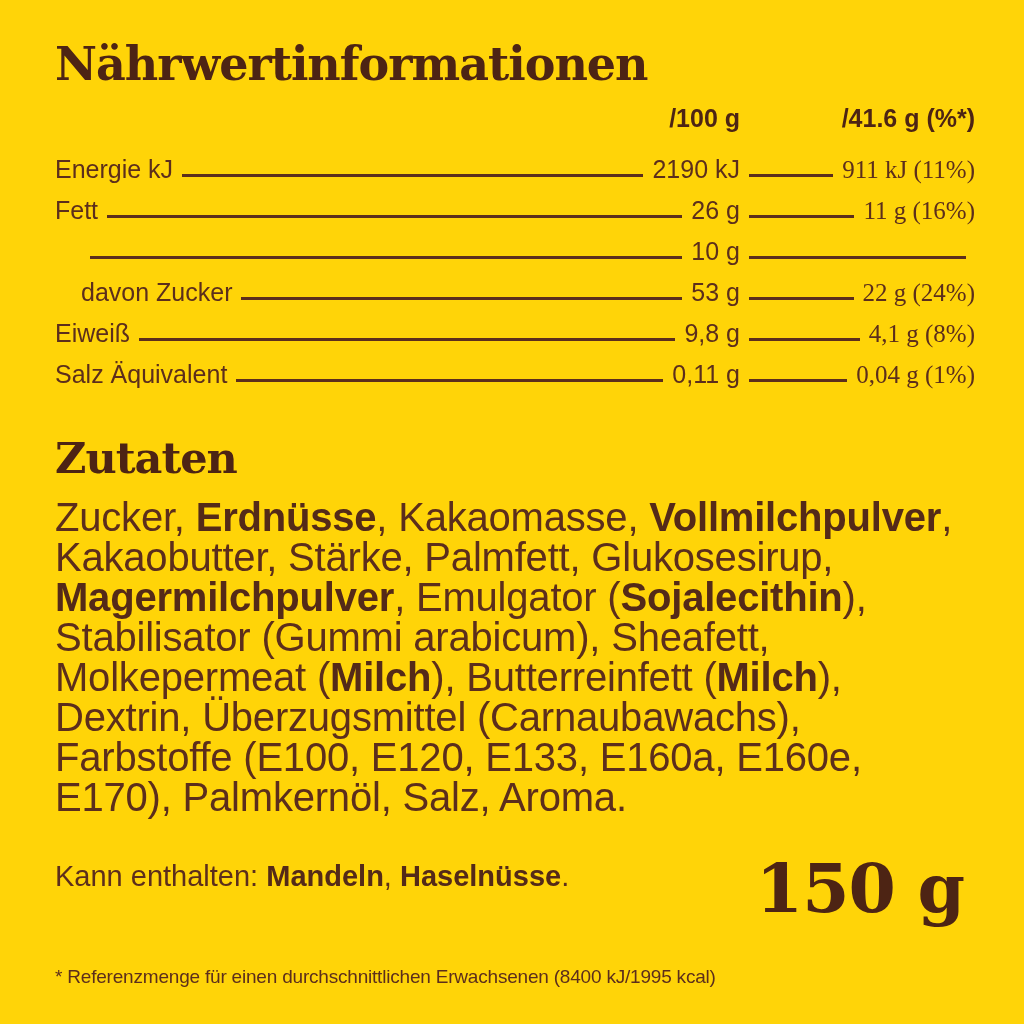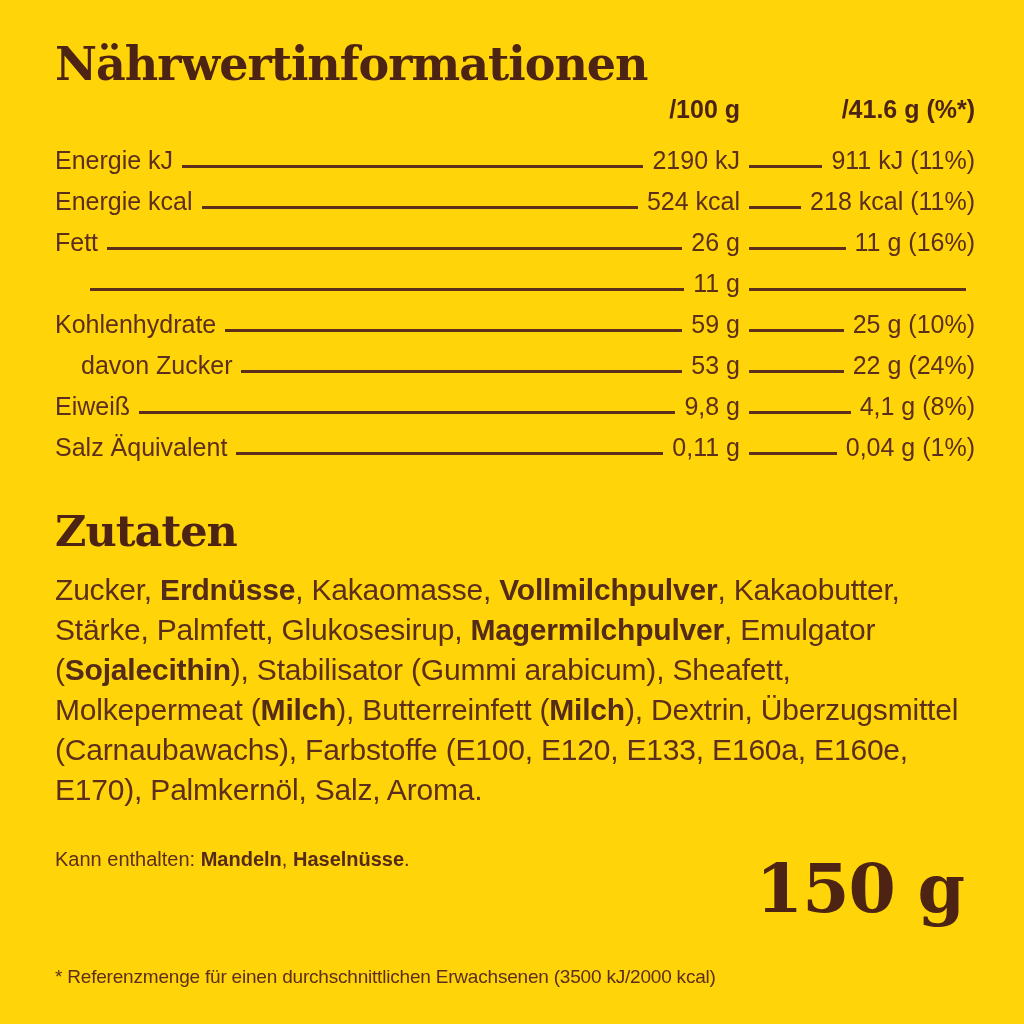--- a/index.html
+++ b/index.html
@@ -22,21 +22,21 @@
     font-weight:800;
     font-size:46px;
     line-height:1.05;
     letter-spacing:-1px;
     color:#4D2414;
   }
   .col-headers{
     display:flex;
     justify-content:flex-end;
     align-items:baseline;
-    margin-top:7px;
+    margin-top:16px;
     font-weight:700;
     font-size:25px;
     color:#4D2414;
     letter-spacing:0;
   }
   .col2-head{ width:235px; text-align:right; }
   .rows{ margin-top:10px; }
   .row{
     display:flex;
     align-items:flex-end;
@@ -48,40 +48,41 @@
   .leader{
     flex:1 1 auto;
     border-bottom:3px solid #5C2E1C;
     margin:0 9px 7px 9px;
     min-width:14px;
   }
   .col2{
     display:flex;
     width:235px;
     flex:0 0 235px;
+    font-family:Liberation Serif, serif;
   }
   .v{ white-space:nowrap; }
   h2.section-title{
     margin:44px 0 0 0;
     font-family:"DejaVu Serif","Liberation Serif",serif;
     font-weight:800;
     font-size:43px;
     letter-spacing:-1px;
     color:#4D2414;
   }
   .ingredients-text{
     margin-top:14px;
-    font-size:30px;
+    font-size:40px;
     line-height:40px;
     letter-spacing:-0.2px;
   }
   .ingredients-text b, .allergen-text b{ font-weight:700; color:#542A18; }
   .allergen-text{
     margin-top:16px;
-    font-size:20px;
+    font-size:29px;
     line-height:38px;
   }
   .weight{
     position:absolute;
     top:848px;
     right:60px;
     font-family:"DejaVu Serif","Liberation Serif",serif;
     font-weight:800;
     font-size:68px;
     letter-spacing:-1px;
@@ -112,51 +113,33 @@
       <div class="row">
         <span class="v">Energie kJ</span>
         <span class="leader"></span>
         <span class="v">2190 kJ</span>
         <span class="col2">
           <span class="leader"></span>
           <span class="v">911 kJ (11%)</span>
         </span>
       </div>
       <div class="row">
-        <span class="v">Energie kcal</span>
-        <span class="leader"></span>
-        <span class="v">524 kcal</span>
-        <span class="col2">
-          <span class="leader"></span>
-          <span class="v">218 kcal (11%)</span>
-        </span>
-      </div>
-      <div class="row">
         <span class="v">Fett</span>
         <span class="leader"></span>
         <span class="v">26 g</span>
         <span class="col2">
           <span class="leader"></span>
           <span class="v">11 g (16%)</span>
         </span>
       </div>
       <div class="row indent">
         <span class="leader"></span>
-        <span class="v">11 g</span>
+        <span class="v">10 g</span>
         <span class="col2">
           <span class="leader"></span>
-        </span>
-      </div>
-      <div class="row">
-        <span class="v">Kohlenhydrate</span>
-        <span class="leader"></span>
-        <span class="v">59 g</span>
-        <span class="col2">
-          <span class="leader"></span>
-          <span class="v">25 g (10%)</span>
         </span>
       </div>
       <div class="row indent">
         <span class="v">davon Zucker</span>
         <span class="leader"></span>
         <span class="v">53 g</span>
         <span class="col2">
           <span class="leader"></span>
           <span class="v">22 g (24%)</span>
         </span>
@@ -183,15 +166,15 @@
 
   <h2 class="section-title">Zutaten</h2>
 
   <p class="ingredients-text">Zucker, <b>Erdnüsse</b>, Kakaomasse, <b>Vollmilchpulver</b>, Kakaobutter, Stärke, Palmfett, Glukosesirup, <b>Magermilchpulver</b>, Emulgator (<b>Sojalecithin</b>), Stabilisator (Gummi arabicum), Sheafett, Molkepermeat (<b>Milch</b>), Butterreinfett (<b>Milch</b>), Dextrin, Überzug­smittel (Carnaubawachs), Farbstoffe (E100, E120, E133, E160a, E160e, E170), Palmkernöl, Salz, Aroma.</p>
 
 
   <p class="allergen-text">Kann enthalten: <b>Mandeln</b>, <b>Haselnüsse</b>.</p>
 
   <div class="weight">150 g</div>
 
-  <div class="footnote">* Referenzmenge für einen durchschnittlichen Erwachsenen (3500 kJ/2000 kcal)</div>
+  <div class="footnote">* Referenzmenge für einen durchschnittlichen Erwachsenen (8400 kJ/1995 kcal)</div>
 
 </div>
 
 </body></html>

